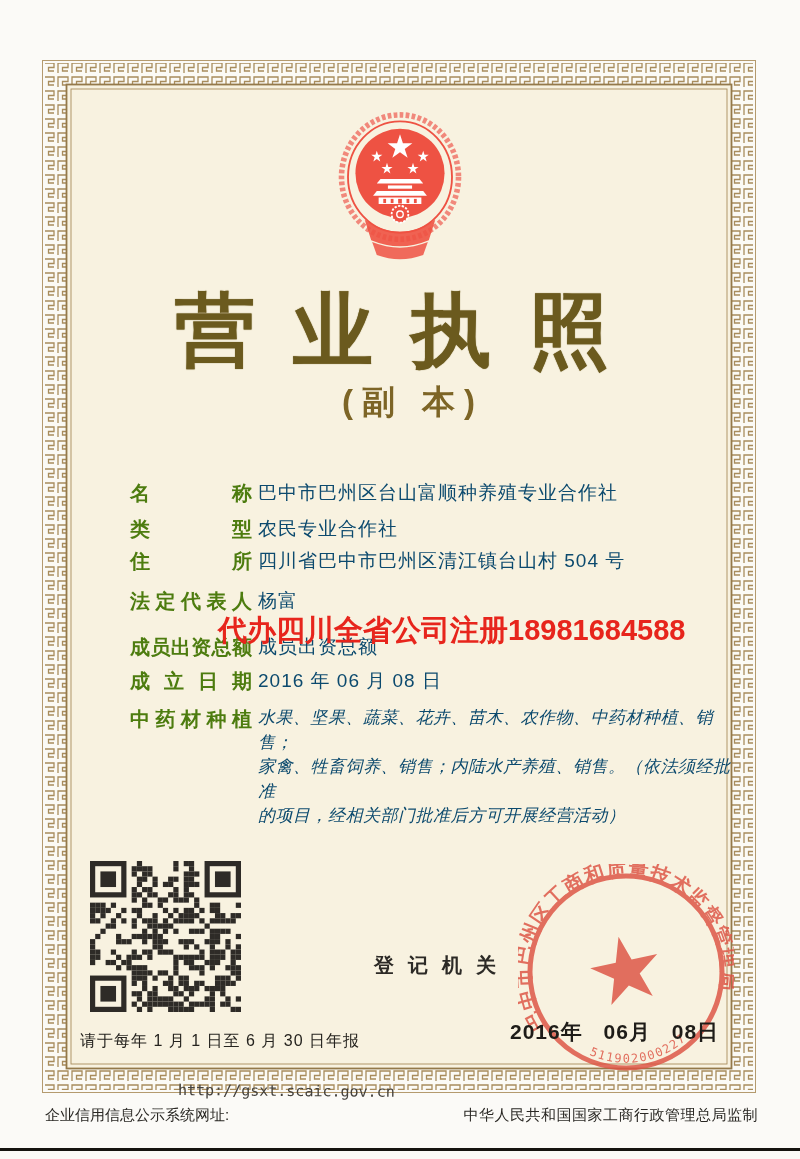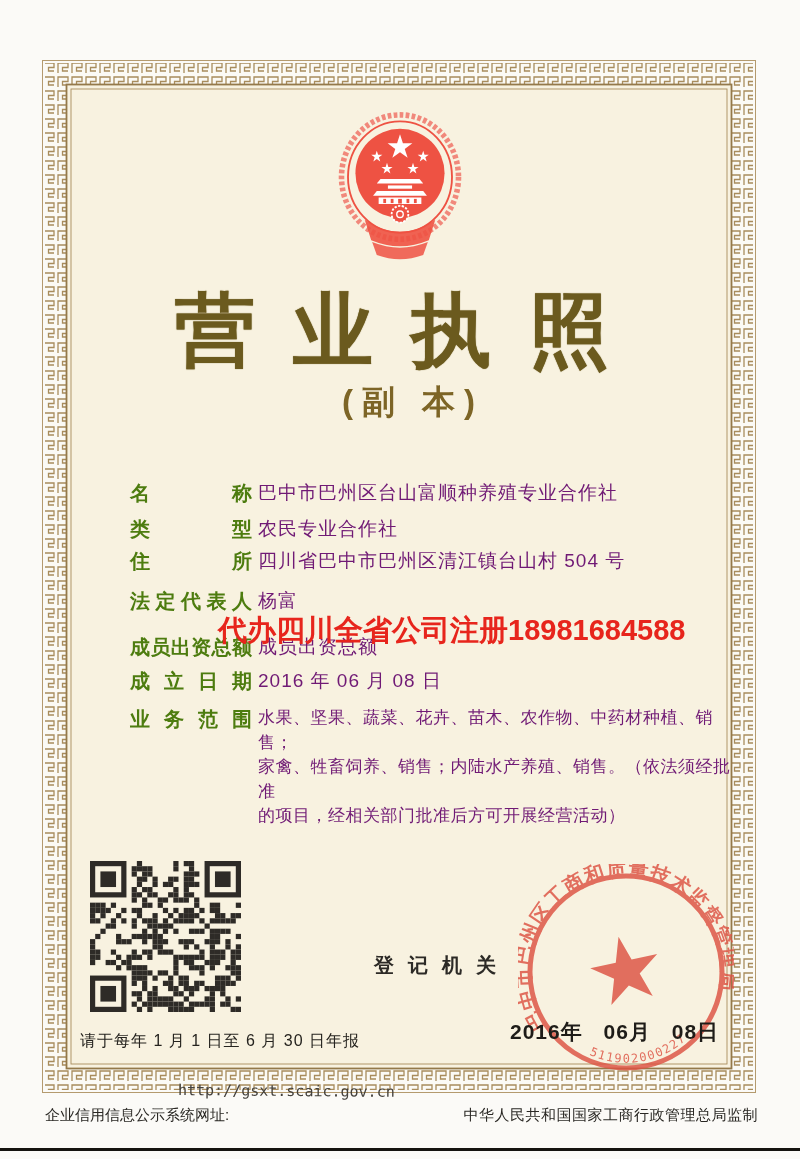--- a/index.html
+++ b/index.html
@@ -19,22 +19,22 @@
          font-size:33px;font-weight:600;color:#7d6526;letter-spacing:9px;padding-left:26px;box-sizing:border-box;}
   .code-line{position:absolute;left:342px;top:428px;font-size:17px;color:#2f2d29;white-space:nowrap;}
   .code-line .lbl{font-weight:bold;letter-spacing:6px;margin-right:8px;}
   .code-line .val{font-family:"DejaVu Sans Mono","Liberation Mono",monospace;font-size:17px;letter-spacing:1px;}
   
   .row{position:absolute;left:130px;white-space:nowrap;}
   .row .flabel{display:inline-block;width:122px;vertical-align:top;
         font-weight:bold;font-size:20px;color:#4d7c0f;
         text-align:justify;text-align-last:justify;text-justify:inter-character;}
   .row .fvalue{display:inline-block;margin-left:6px;vertical-align:top;
-        font-size:19px;color:#701a75;letter-spacing:1px;}
-  .scope-val{white-space:normal;width:480px;font-size:17px !important;line-height:24.5px;letter-spacing:0.5px !important;}
+        font-size:19px;color:#0c4a6e;letter-spacing:1px;}
+  .scope-val{white-space:normal;width:480px;font-size:17px !important;line-height:24.5px;letter-spacing:0.5px !important;font-style:italic;}
   
   .watermark{position:absolute;left:218px;top:611px;font-size:29px;font-weight:bold;
         color:#e7251c;white-space:nowrap;z-index:6;letter-spacing:0px;}
   
   .qr{position:absolute;left:90px;top:861px;width:151px;height:151px;}
   .annual-note{position:absolute;left:80px;top:1031px;font-size:16px;color:#26241f;letter-spacing:1px;}
   .reg-label{position:absolute;left:374px;top:952px;font-size:20px;font-weight:600;
         color:#2c2a26;letter-spacing:14px;}
   .seal{position:absolute;left:518px;top:864px;opacity:0.82;z-index:4;}
   .issue-date{position:absolute;left:510px;top:1018px;font-size:21px;font-weight:700;
@@ -106,21 +106,21 @@
   <div class="row" style="top:588px">
     <span class="flabel">法定代表人</span><span class="fvalue">杨富</span>
   </div>
   <div class="row" style="top:634px">
     <span class="flabel">成员出资总额</span><span class="fvalue">成员出资总额</span>
   </div>
   <div class="row" style="top:668px">
     <span class="flabel">成立日期</span><span class="fvalue">2016 年 06 月 08 日</span>
   </div>
   <div class="row" style="top:706px">
-    <span class="flabel">业务范围</span><span class="fvalue scope-val"><span>水果、坚果、蔬菜、花卉、苗木、农作物、中药材种植、销售；</span><br><span>家禽、牲畜饲养、销售；内陆水产养殖、销售。（依法须经批准</span><br><span>的项目，经相关部门批准后方可开展经营活动）</span></span>
+    <span class="flabel">中药材种植</span><span class="fvalue scope-val"><span>水果、坚果、蔬菜、花卉、苗木、农作物、中药材种植、销售；</span><br><span>家禽、牲畜饲养、销售；内陆水产养殖、销售。（依法须经批准</span><br><span>的项目，经相关部门批准后方可开展经营活动）</span></span>
   </div>
 
   <div class="watermark">代办四川全省公司注册18981684588</div>
 
   <svg id="qr-svg" class="qr" viewBox="0 0 151 151">
       <rect x="46.86206896551724" y="0" width="5.206896551724138" height="5.206896551724138" fill="#2e2b27"></rect>
       <rect x="83.3103448275862" y="0" width="5.206896551724138" height="5.206896551724138" fill="#2e2b27"></rect>
       <rect x="93.72413793103448" y="0" width="5.206896551724138" height="5.206896551724138" fill="#2e2b27"></rect>
       <rect x="98.93103448275862" y="0" width="5.206896551724138" height="5.206896551724138" fill="#2e2b27"></rect>
       <rect x="41.6551724137931" y="5.206896551724138" width="5.206896551724138" height="5.206896551724138" fill="#2e2b27"></rect>

